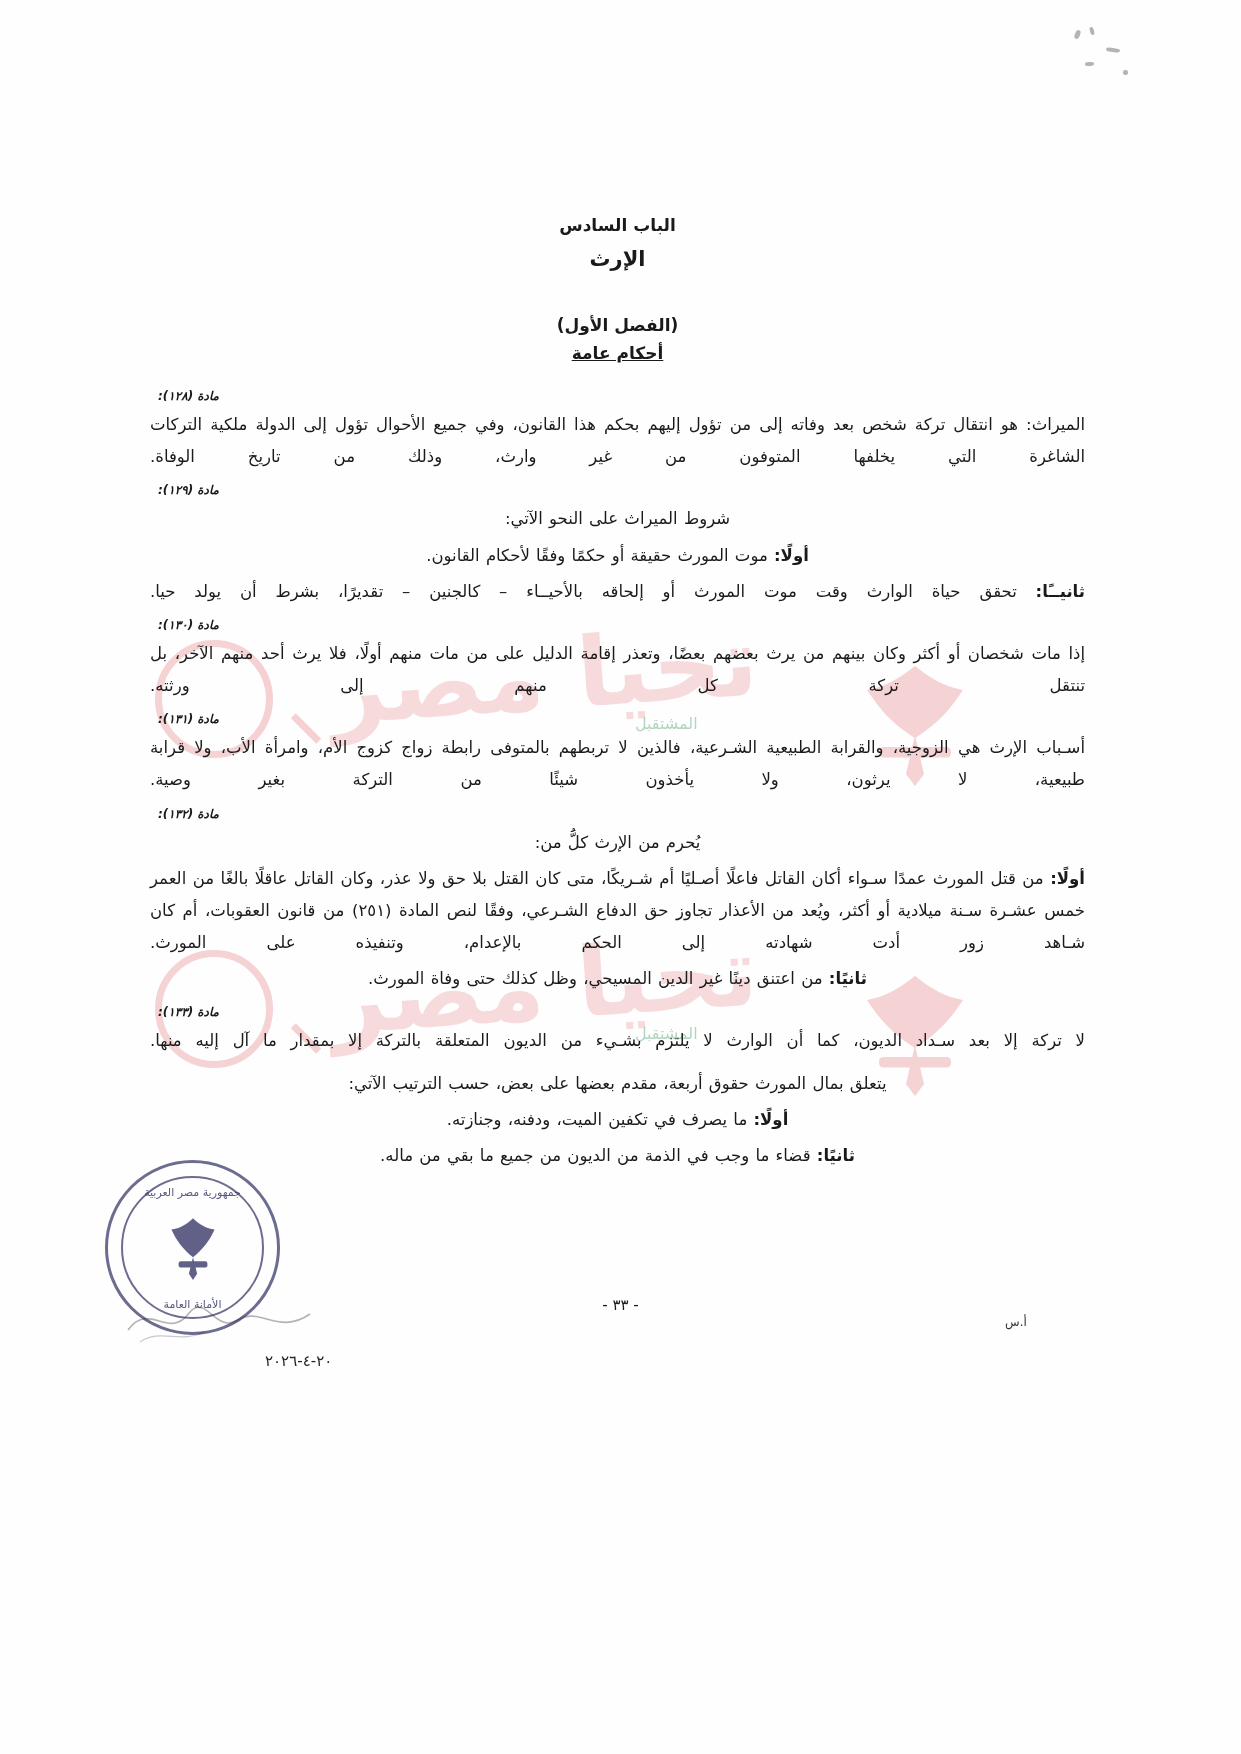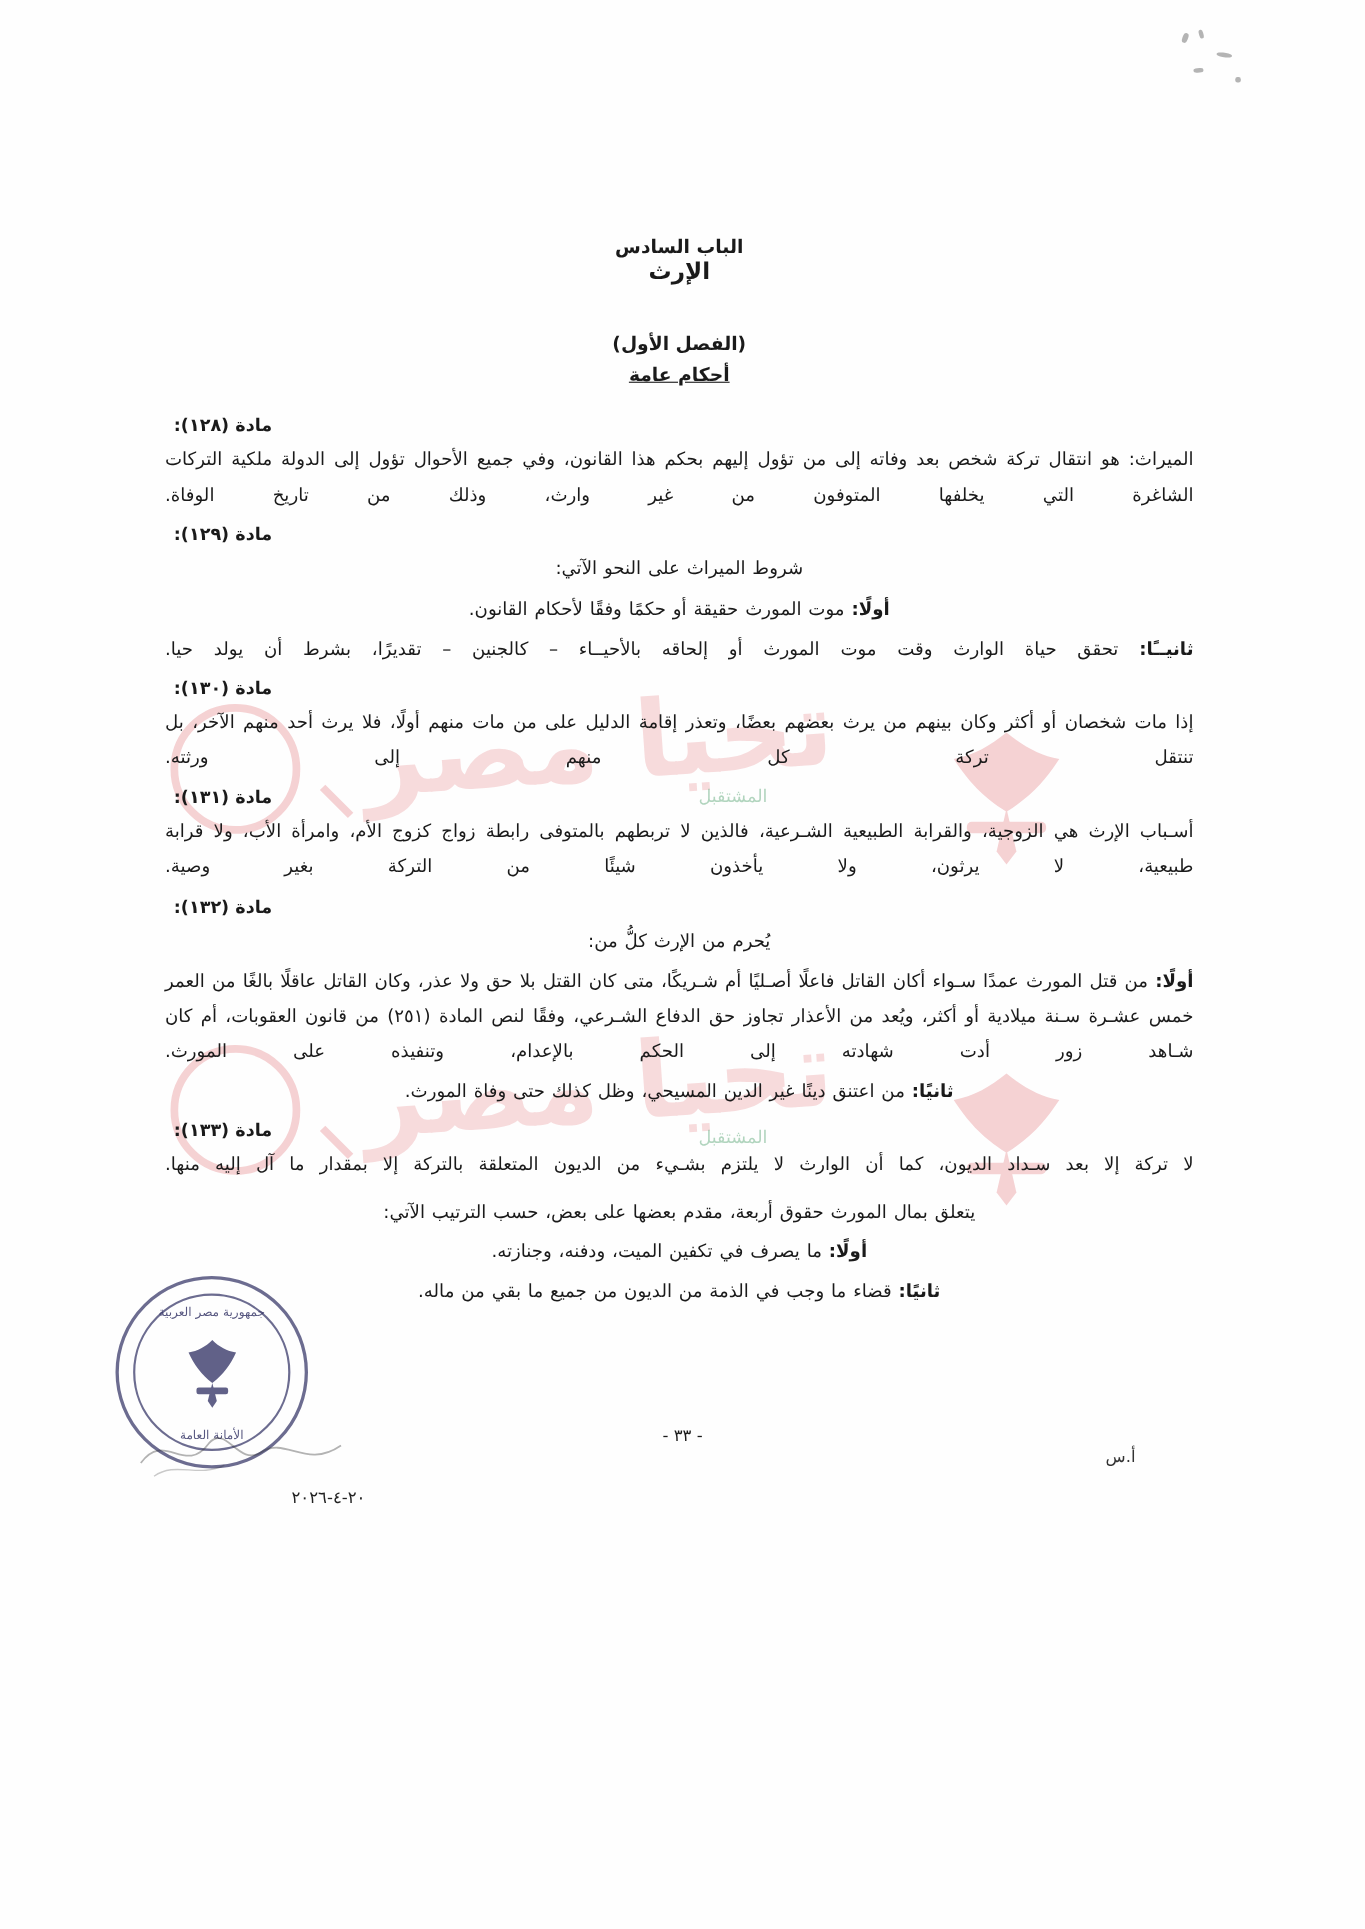--- a/index.html
+++ b/index.html
@@ -31,45 +31,46 @@
     direction: rtl;
     text-align: right;
   }
   .center {
     text-align: center;
   }
   .title-main {
     font-size: 17px;
     font-weight: bold;
     letter-spacing: .5px;
-    margin-bottom: 0;
+    margin-bottom: 12px;
   }
   .title-sub {
     font-size: 21px;
     font-weight: bold;
     margin-bottom: 44px;
   }
   .chapter {
     font-size: 17px;
     font-weight: bold;
     margin-bottom: 8px;
   }
   .chapter-sub {
     font-size: 17px;
     font-weight: bold;
     margin-bottom: 26px;
     text-decoration: underline;
   }
   .article-no {
-    font-size: 16px;
+    font-size: 12px;
     font-weight: bold;
     text-align: left;
     direction: rtl;
     margin: 2px 0 6px 0;
     padding-left: 8px;
+    font-style: italic;
   }
   .para {
     font-size: 16.5px;
     line-height: 1.95;
     text-align: justify;
     text-align-last: justify;
     margin: 0 0 4px 0;
     word-spacing: 1px;
   }
   .para.center-line {
@@ -95,21 +96,21 @@
     left: 265px;
     top: 1352px;
     font-size: 15px;
     letter-spacing: 1px;
     color: #222;
   }
   .initials {
     position: absolute;
     left: 1005px;
     top: 1315px;
-    font-size: 15px;
+    font-size: 12px;
     color: #333;
     text-align: right;
   }
 
   
   .wm {
     position: absolute;
     pointer-events: none;
     user-select: none;
     opacity: .55;

